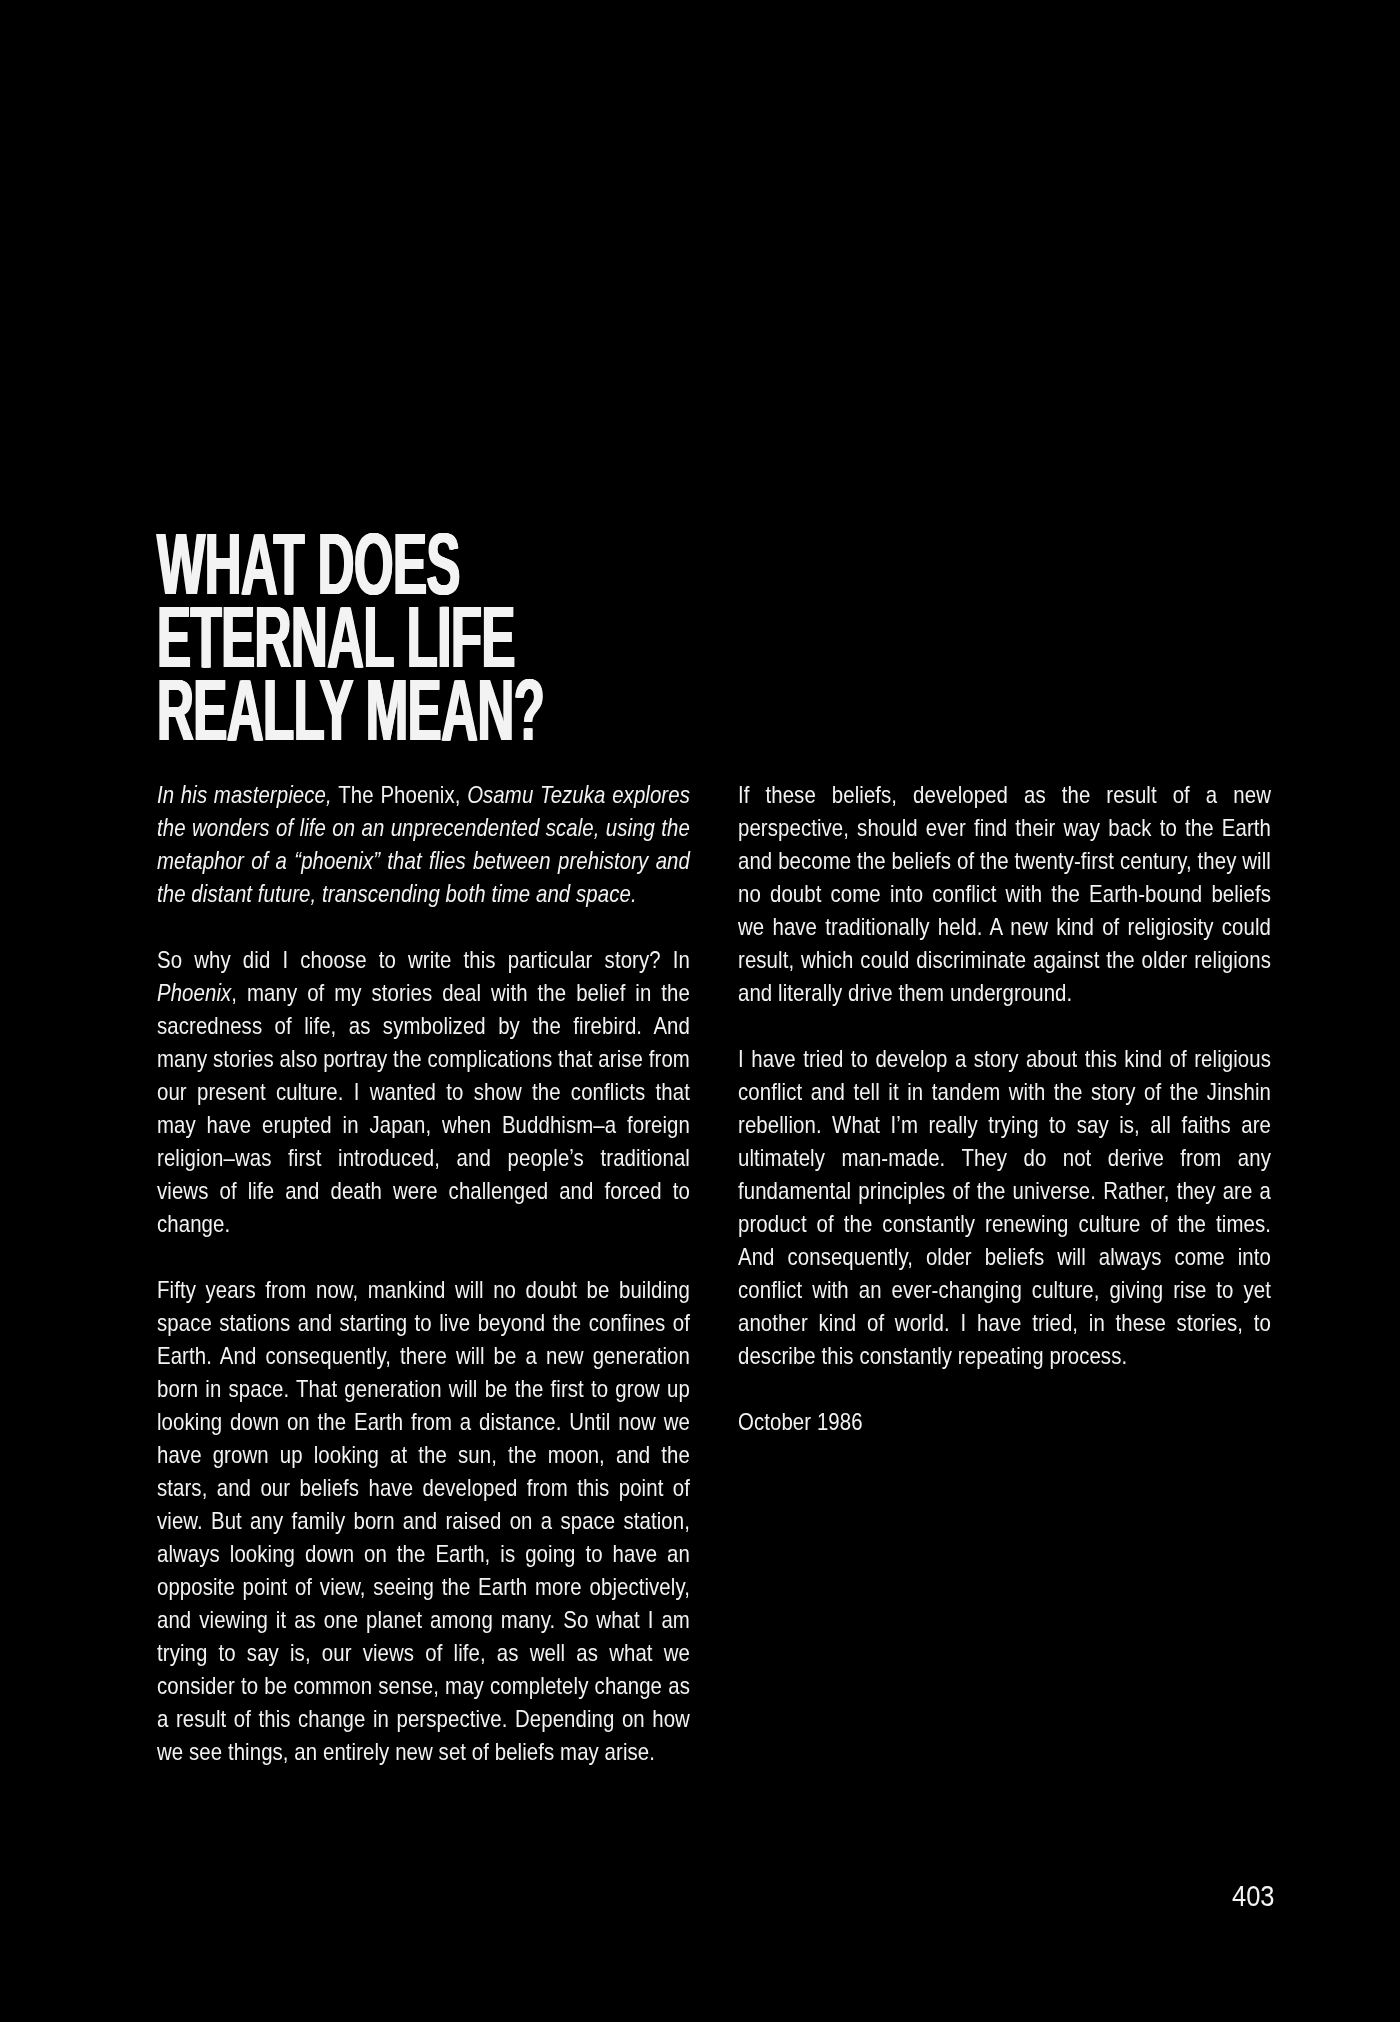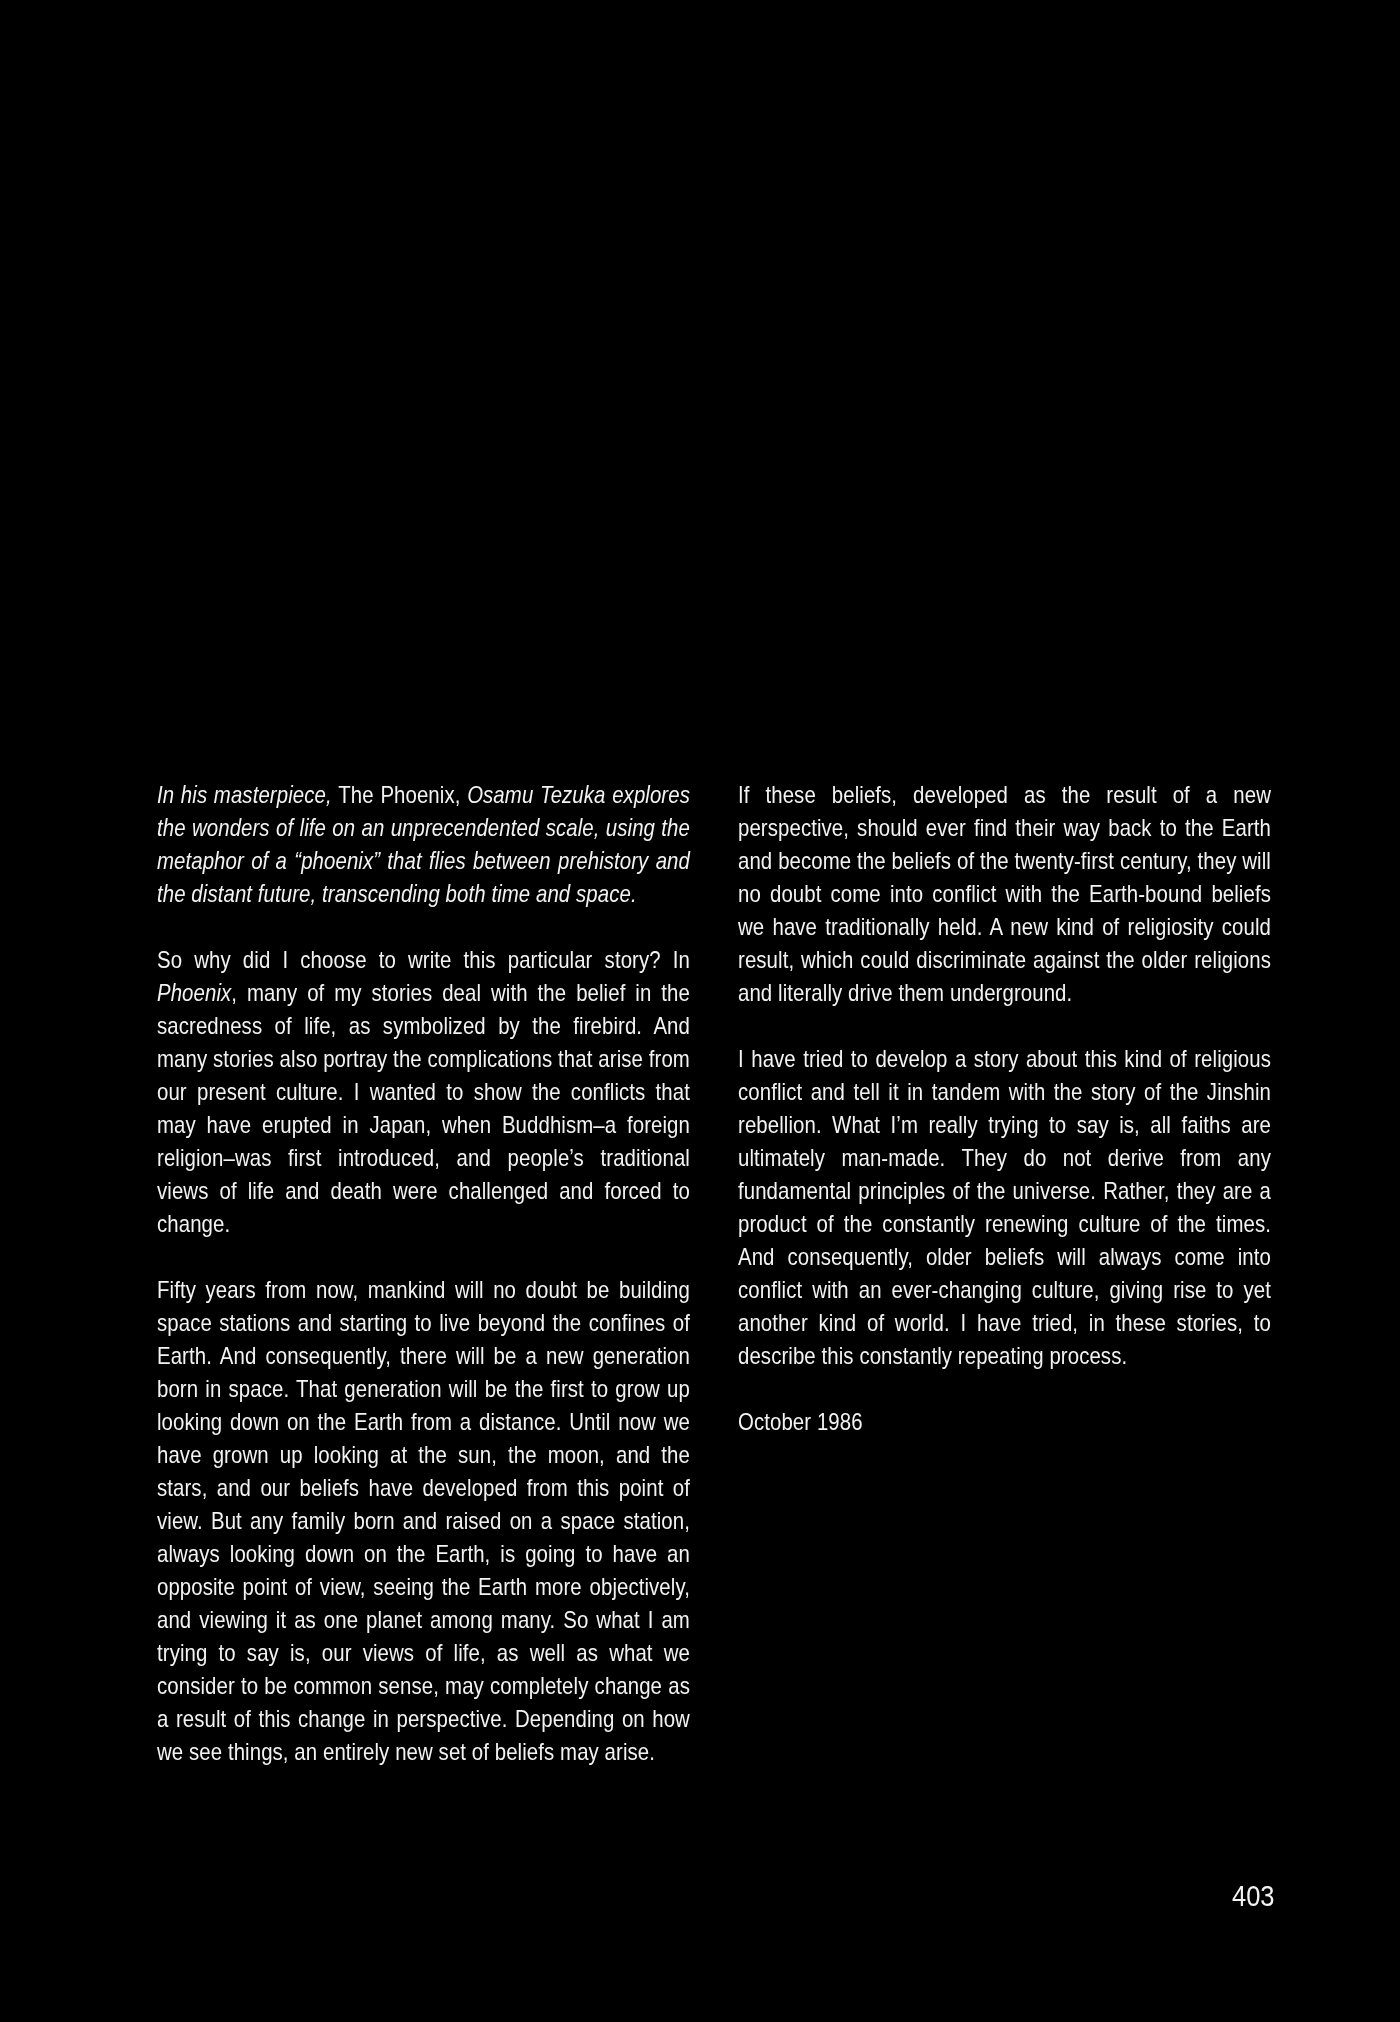--- a/index.html
+++ b/index.html
@@ -65,20 +65,25 @@
     transform: scaleX(0.85);
     transform-origin: 0 0;
     color: var(--fg, #f3f3f3);
   }
 </style>
 </head>
 <body>
 
 <div class="page">
 
+  <h1 class="title">
+    <div class="title-line">WHAT DOES</div>
+    <div class="title-line">ETERNAL LIFE</div>
+    <div class="title-line">REALLY MEAN?</div>
+  </h1>
 
   <div class="col col-left">
     <p class="para intro"><span class="it">In his masterpiece, </span><span class="rm">The Phoenix, </span><span class="it">Osamu Tezuka explores the wonders of life on an unprecendented scale, using the metaphor of a “phoenix” that flies between prehistory and the distant future, transcending both time and space.</span></p>
     <p class="para"><span class="rm">So why did I choose to write this particular story? In </span><span class="it">Phoenix</span><span class="rm">, many of my stories deal with the belief in the sacredness of life, as symbolized by the firebird. And many stories also portray the complications that arise from our present culture. I wanted to show the conflicts that may have erupted in Japan, when Buddhism–a foreign religion–was first introduced, and people’s traditional views of life and death were challenged and forced to change.</span></p>
     <p class="para"><span class="rm">Fifty years from now, mankind will no doubt be building space stations and starting to live beyond the confines of Earth. And consequently, there will be a new generation born in space. That generation will be the first to grow up looking down on the Earth from a distance. Until now we have grown up looking at the sun, the moon, and the stars, and our beliefs have developed from this point of view. But any family born and raised on a space station, always looking down on the Earth, is going to have an opposite point of view, seeing the Earth more objectively, and viewing it as one planet among many. So what I am trying to say is, our views of life, as well as what we consider to be common sense, may completely change as a result of this change in perspective. Depending on how we see things, an entirely new set of beliefs may arise.</span></p>
   </div>
 
   <div class="col col-right">
     <p class="para"><span class="rm">If these beliefs, developed as the result of a new perspective, should ever find their way back to the Earth and become the beliefs of the twenty-first century, they will no doubt come into conflict with the Earth-bound beliefs we have traditionally held. A new kind of religiosity could result, which could discriminate against the older religions and literally drive them underground.</span></p>
     <p class="para"><span class="rm">I have tried to develop a story about this kind of religious conflict and tell it in tandem with the story of the Jinshin rebellion. What I’m really trying to say is, all faiths are ultimately man-made. They do not derive from any fundamental principles of the universe. Rather, they are a product of the constantly renewing culture of the times. And consequently, older beliefs will always come into conflict with an ever-changing culture, giving rise to yet another kind of world. I have tried, in these stories, to describe this constantly repeating process.</span></p>

